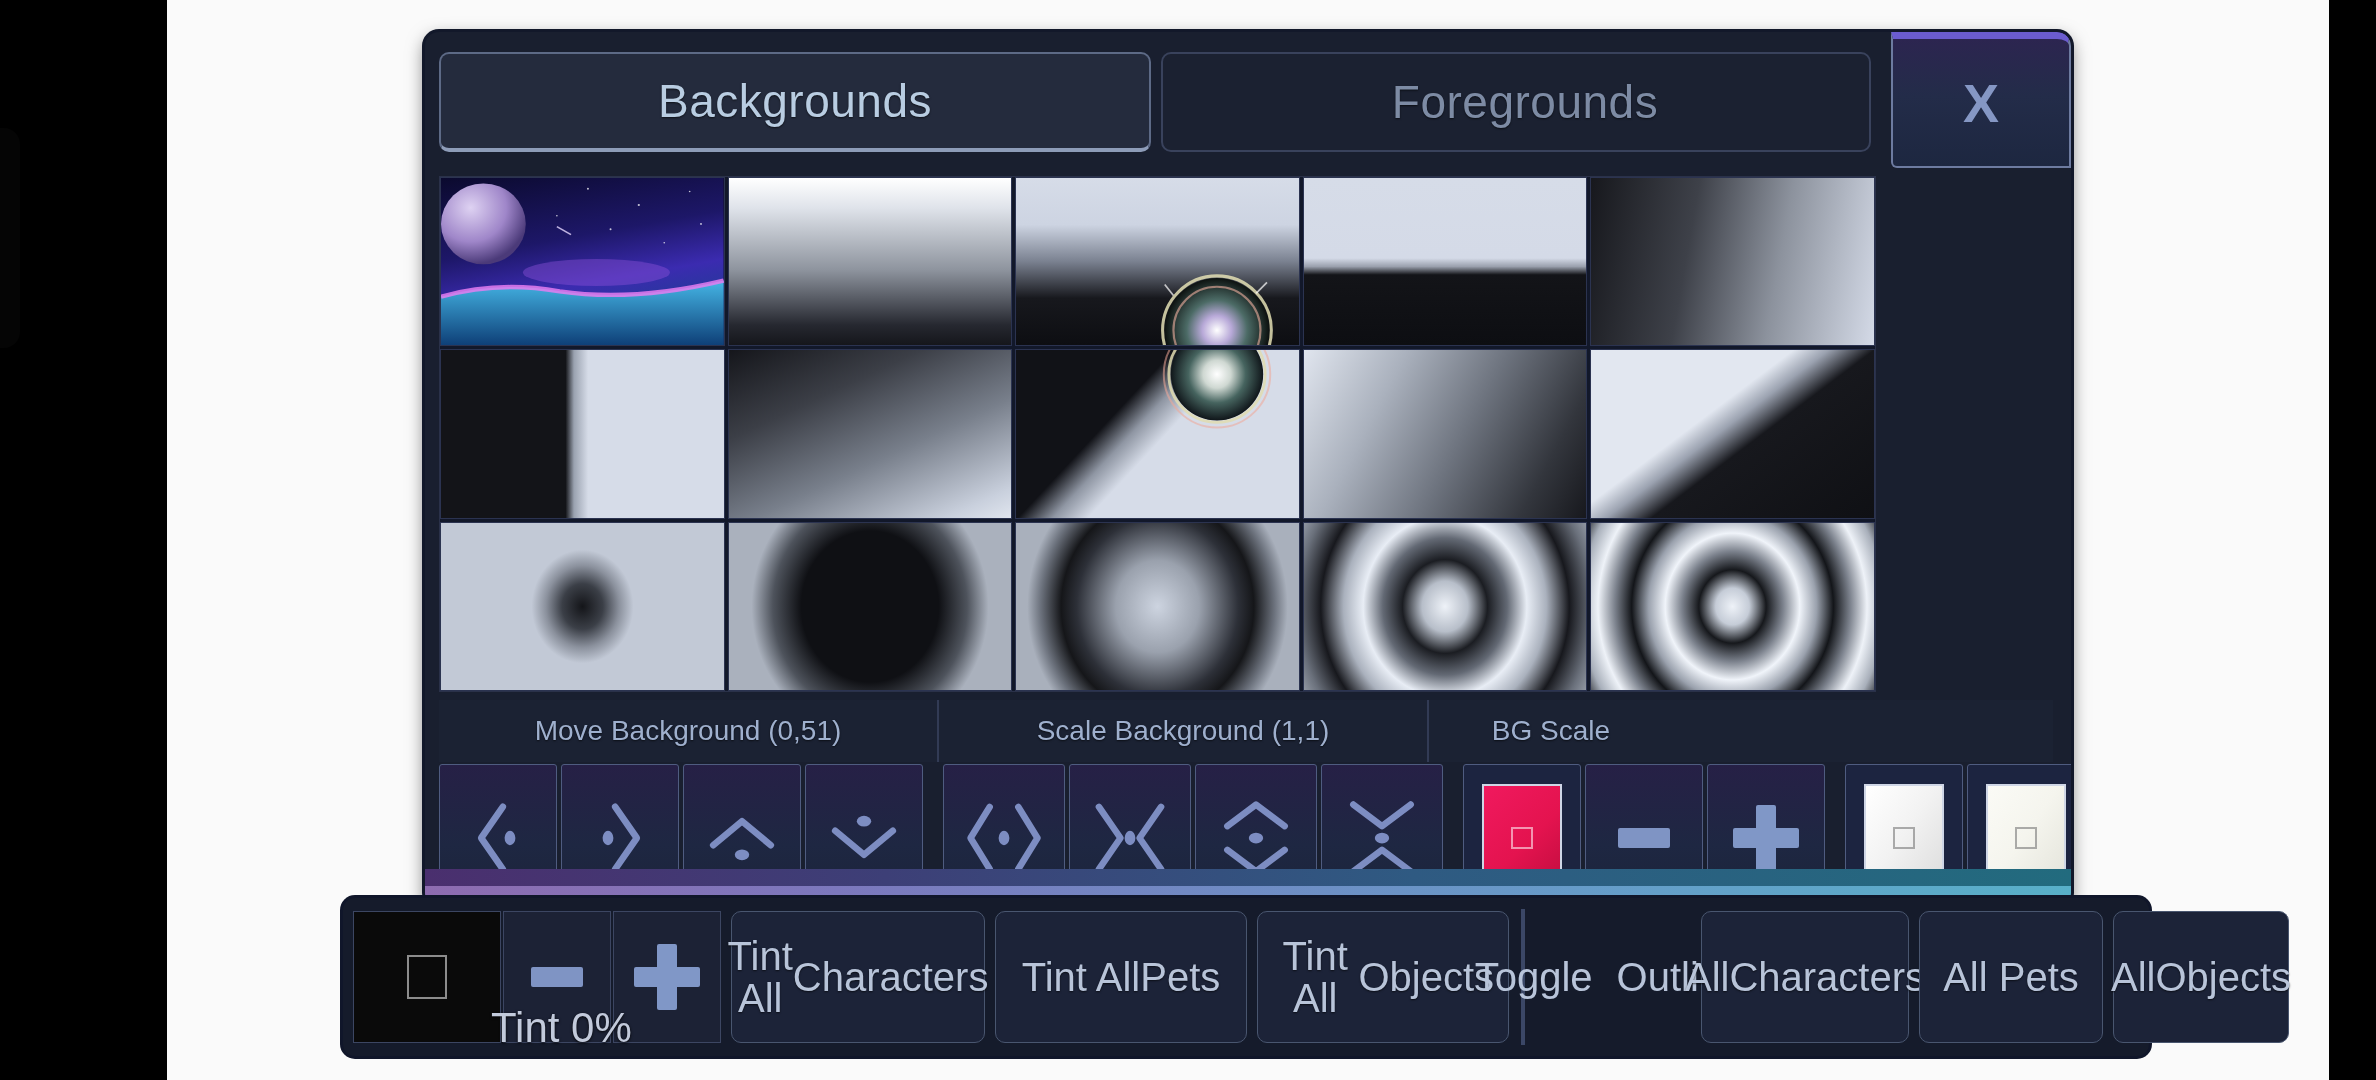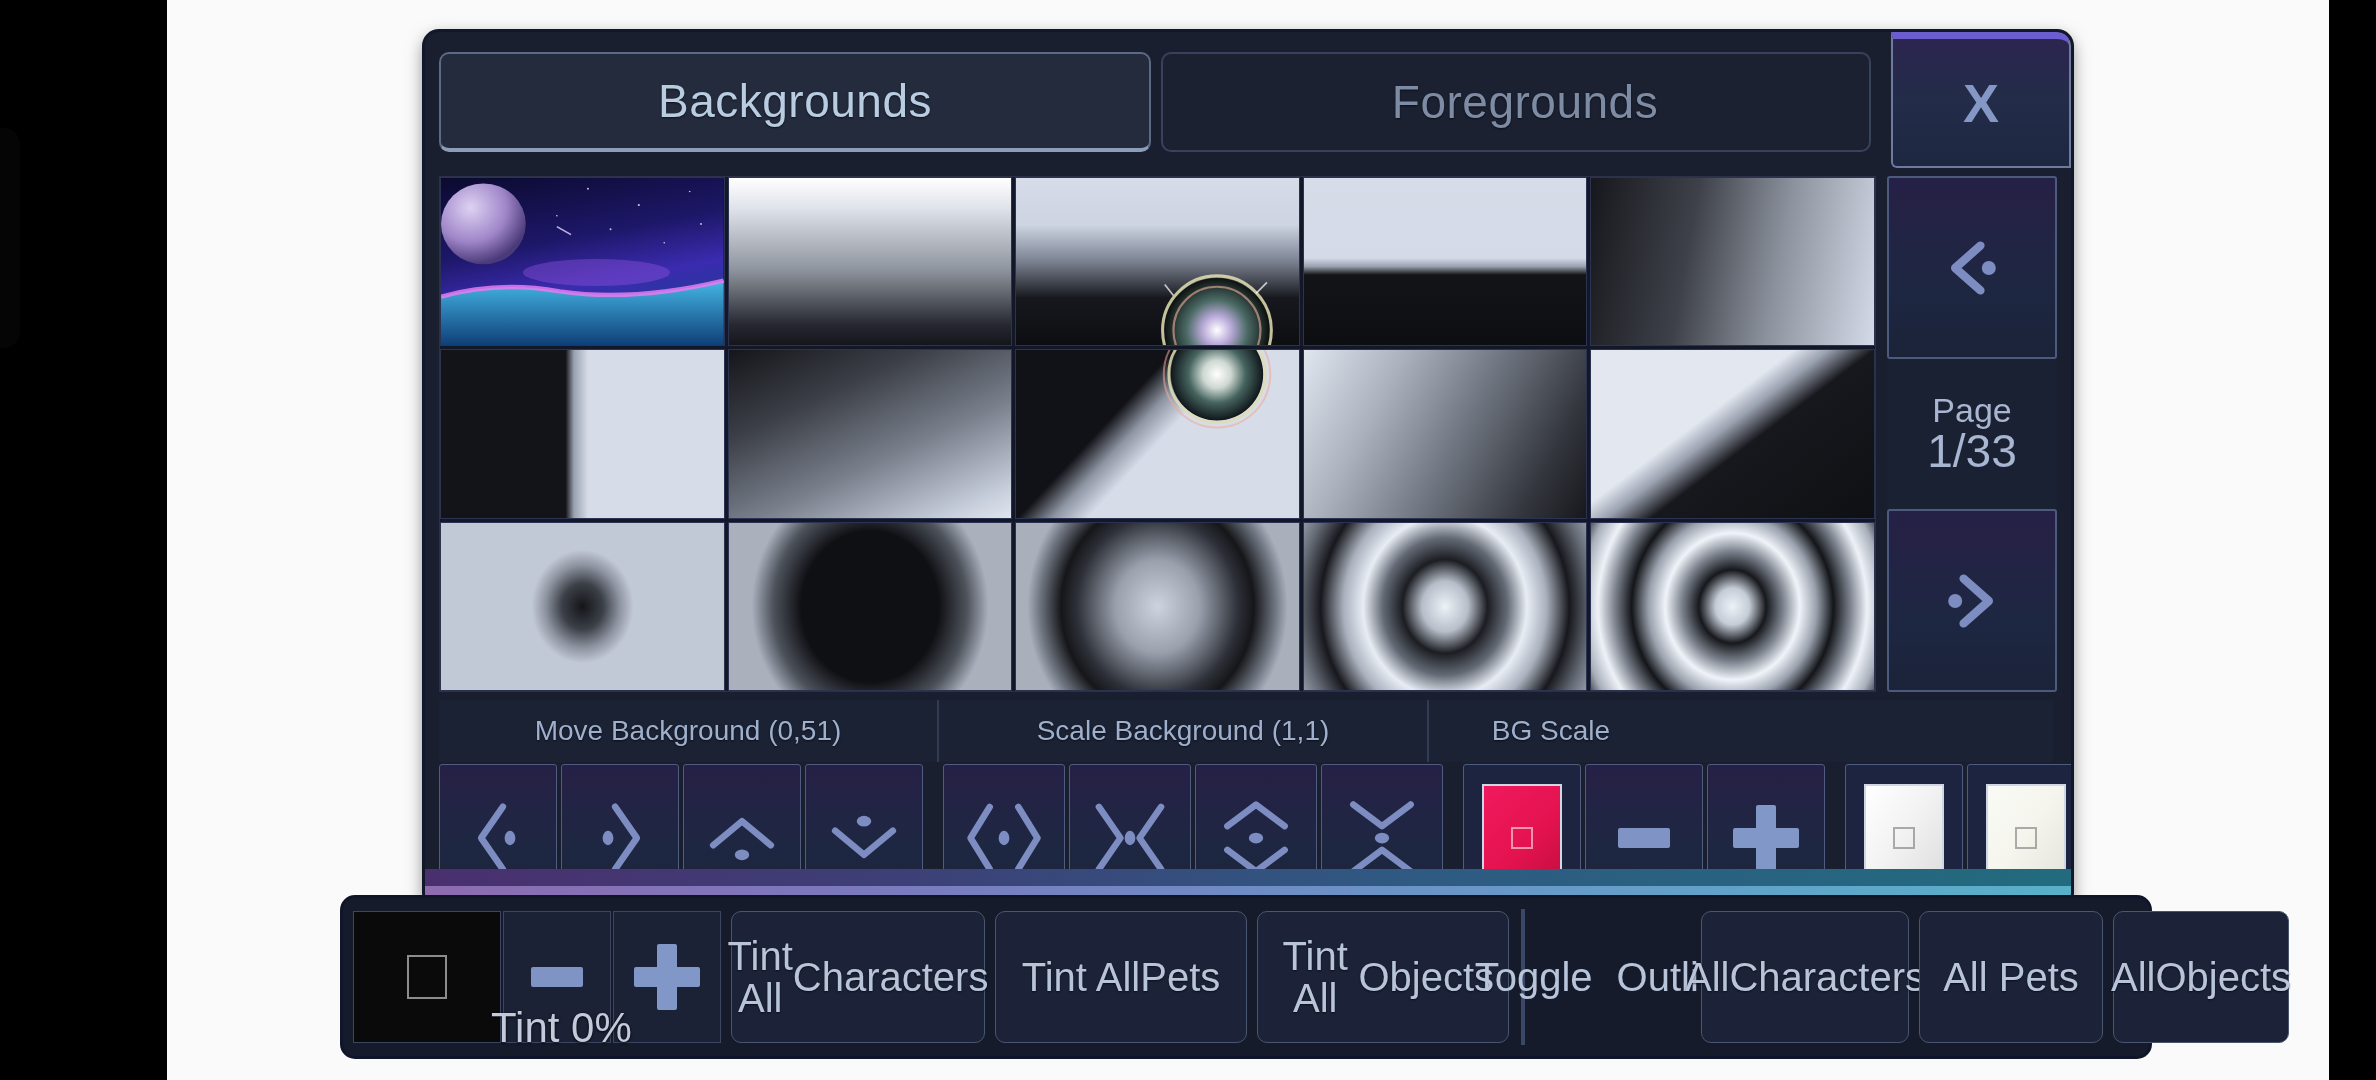--- a/index.html
+++ b/index.html
@@ -479,42 +479,20 @@
       <div class="thumb">
         <div style="width:100%;height:100%;background:radial-gradient(ellipse 58% 108% at 50% 50%,#eef2f8 0%,#b7bec9 14%,#1b1d22 26%,#636974 38%,#e8edf5 50%,#aab1bd 62%,#17181d 76%,#6a707b 90%,#9aa1ad 100%);"></div>
       </div>
 
       <div class="thumb">
         <div style="width:100%;height:100%;background:radial-gradient(ellipse 66% 122% at 50% 50%,#eef2f8 0%,#c5ccd7 9%,#16181c 18%,#7b818c 27%,#f0f4fa 36%,#9aa1ad 45%,#131519 54%,#7b818c 63%,#eef2f8 72%,#a8afba 81%,#16181c 90%,#767c87 100%);"></div>
       </div>
 
     </div>
 
-    <div id="page-nav">
-      <div class="nav-btn" id="page-prev">
-        <span>
-          <svg width="84" height="84" viewBox="0 0 60 60">
-            <path d="M36 14 L18 30 L36 46" fill="none" stroke="#7d8dc2" stroke-width="6" stroke-linecap="round" stroke-linejoin="round"></path>
-            <circle cx="42" cy="30" r="5" fill="#7d8dc2"></circle>
-          </svg>
-        </span>
-      </div>
-      <div id="page-indicator">
-        <span class="p-label">Page</span>
-        <span class="p-value">1/33</span>
-      </div>
-      <div class="nav-btn" id="page-next">
-        <span>
-          <svg width="84" height="84" viewBox="0 0 60 60">
-            <path d="M24 14 L42 30 L24 46" fill="none" stroke="#7d8dc2" stroke-width="6" stroke-linecap="round" stroke-linejoin="round"></path>
-            <circle cx="18" cy="30" r="5" fill="#7d8dc2"></circle>
-          </svg>
-        </span>
-      </div>
-    </div>
 
     <div id="ctrl-labels">
       <div class="ctrl-label" id="lbl-move">Move Background (0,51)</div>
       <div class="ctrl-label" id="lbl-scale">Scale Background (1,1)</div>
       <div class="ctrl-label" id="lbl-color">BG Scale</div>
     </div>
 
     <div id="ctrl-row">
 
       <div class="ctrl-group">

